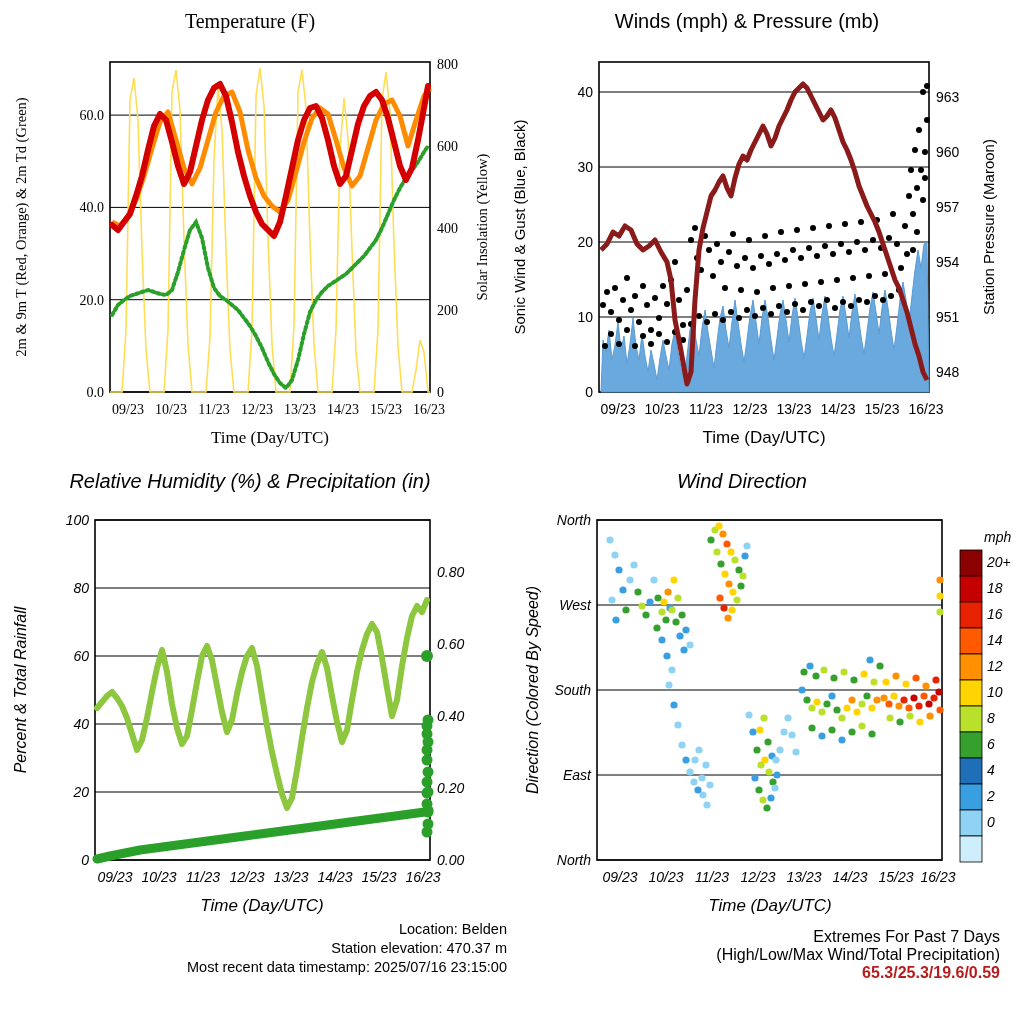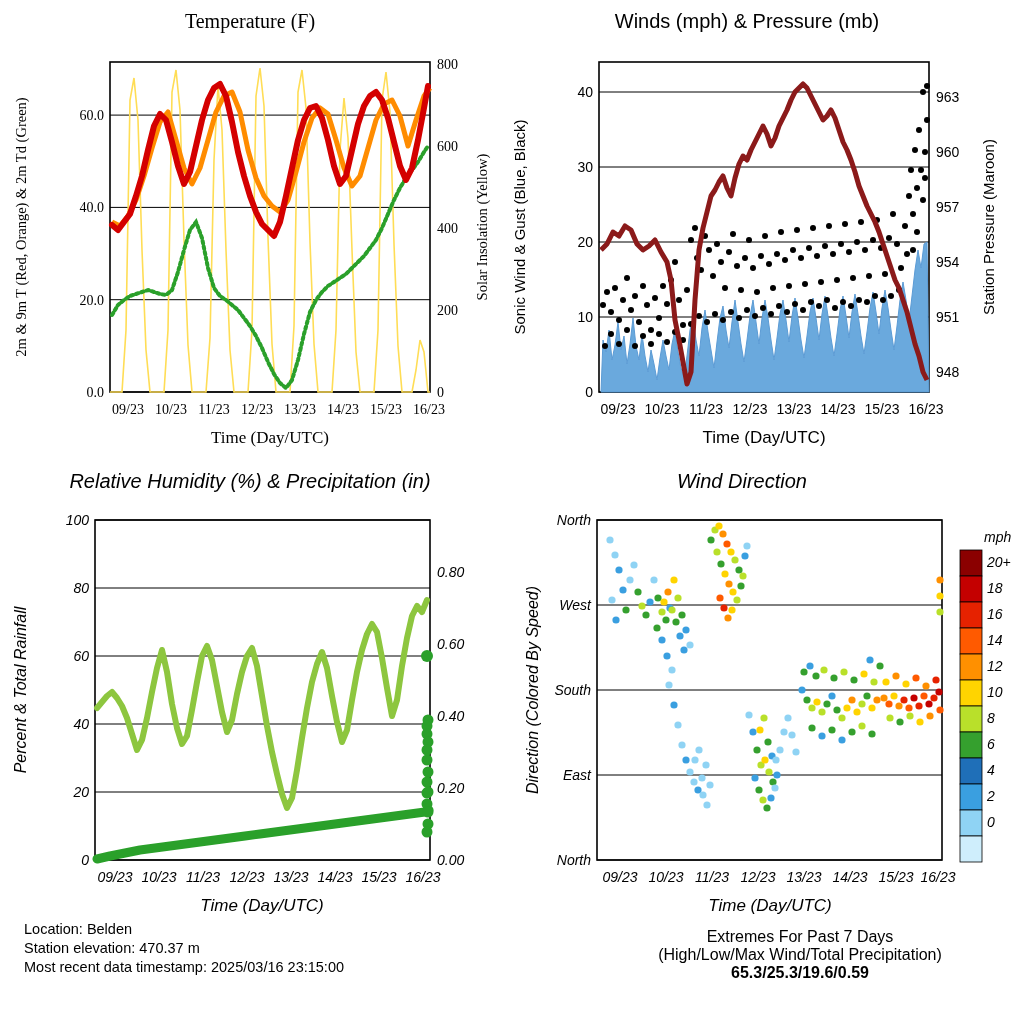--- a/index.html
+++ b/index.html
@@ -5,22 +5,22 @@
   html,body{margin:0;padding:0;}
   body{
     width:1024px;height:1024px;background:#ffffff;
     font-family:"Liberation Sans", sans-serif;
     color:#000;overflow:hidden;position:relative;
   }
   .panel{position:absolute;}
   .title{font-size:20px;text-align:center;}
   svg{display:block;}
   .footer{font-size:14.5px;line-height:19px;}
-  .extremes{font-size:16px;text-align:center;}
-  .extremes .vals{color:#000000;font-weight:bold;font-size:16px;}
+  .extremes{font-size:16px;text-align:right;}
+  .extremes .vals{color:#b91c1c;font-weight:bold;font-size:16px;}
 </style>
 </head>
 <body>
 
 <div class="panel" style="left:0;top:0;width:512px;height:460px;font-family:Liberation Serif, serif;">
   <svg width="512" height="460" viewBox="0 0 512 460">
     <text x="250" y="28" class="title" text-anchor="middle" font-size="20">Temperature (F)</text>
 
     <rect x="110" y="62" width="320" height="330" fill="none" stroke="#000" stroke-width="1.6"></rect>
 
@@ -608,23 +608,23 @@
         <text x="475" y="263">8</text>
         <text x="475" y="289">6</text>
         <text x="475" y="315">4</text>
         <text x="475" y="341">2</text>
         <text x="475" y="367">0</text>
       </g>
     </g>
   </svg>
 </div>
 
-<div class="footer" style="position:absolute;left:24px;top:920px;width:470px;">
+<div class="footer" style="position:absolute;left:37px;top:920px;width:470px;text-align:right;">
   <div>Location: Belden</div>
   <div>Station elevation: 470.37 m</div>
-  <div>Most recent data timestamp: 2025/03/16 23:15:00</div>
+  <div>Most recent data timestamp: 2025/07/16 23:15:00</div>
 </div>
 
 <div class="extremes" style="position:absolute;left:600px;top:928px;width:400px;">
   <div>Extremes For Past 7 Days</div>
   <div>(High/Low/Max Wind/Total Precipitation)</div>
   <div class="vals">65.3/25.3/19.6/0.59</div>
 </div>
 
 </body></html>

